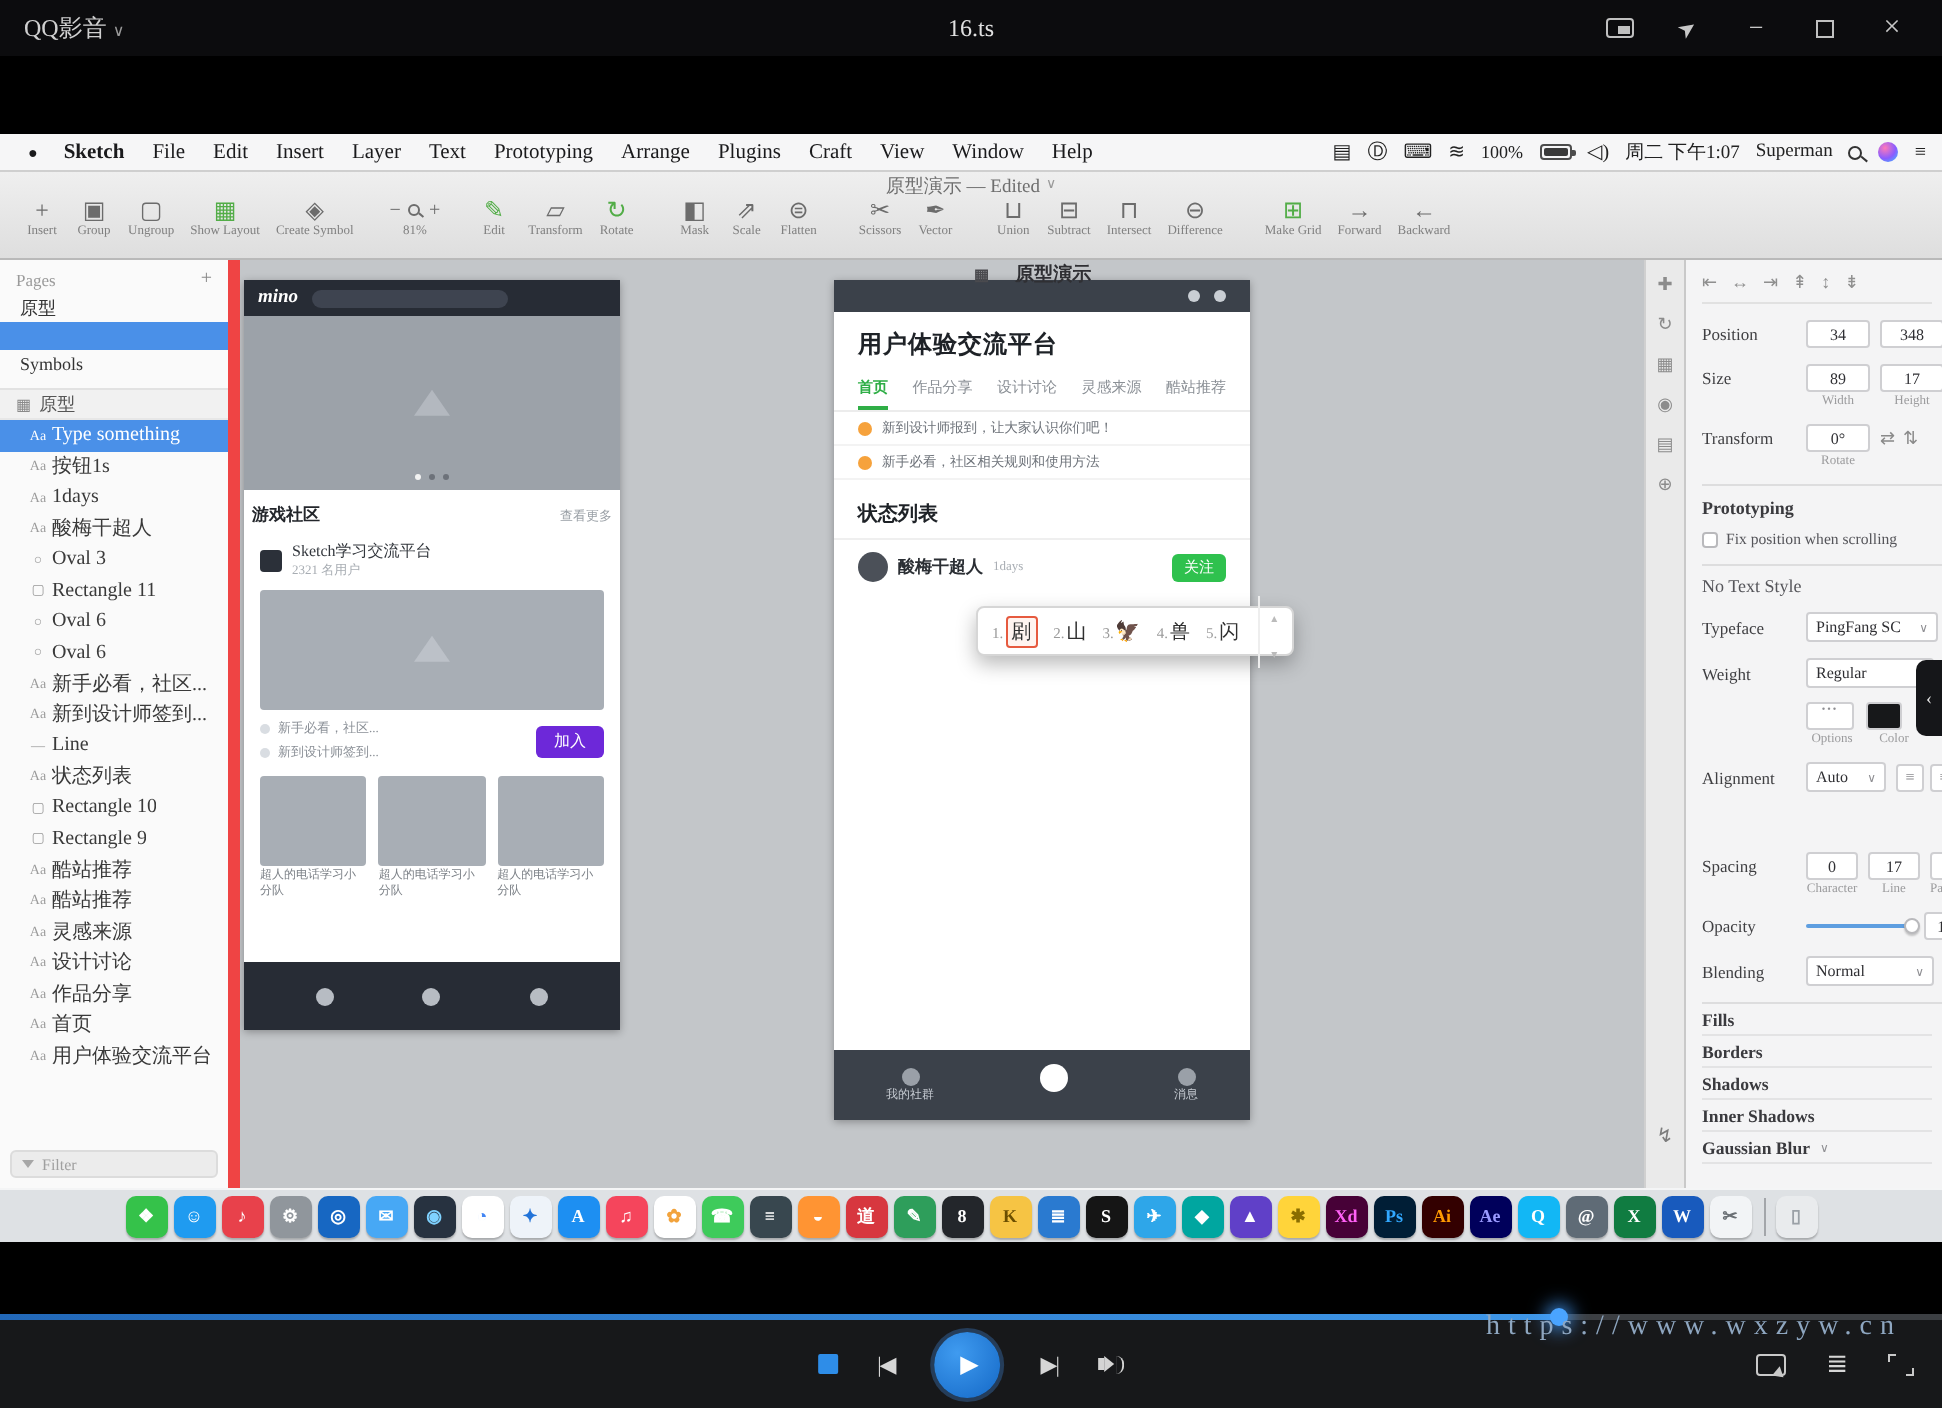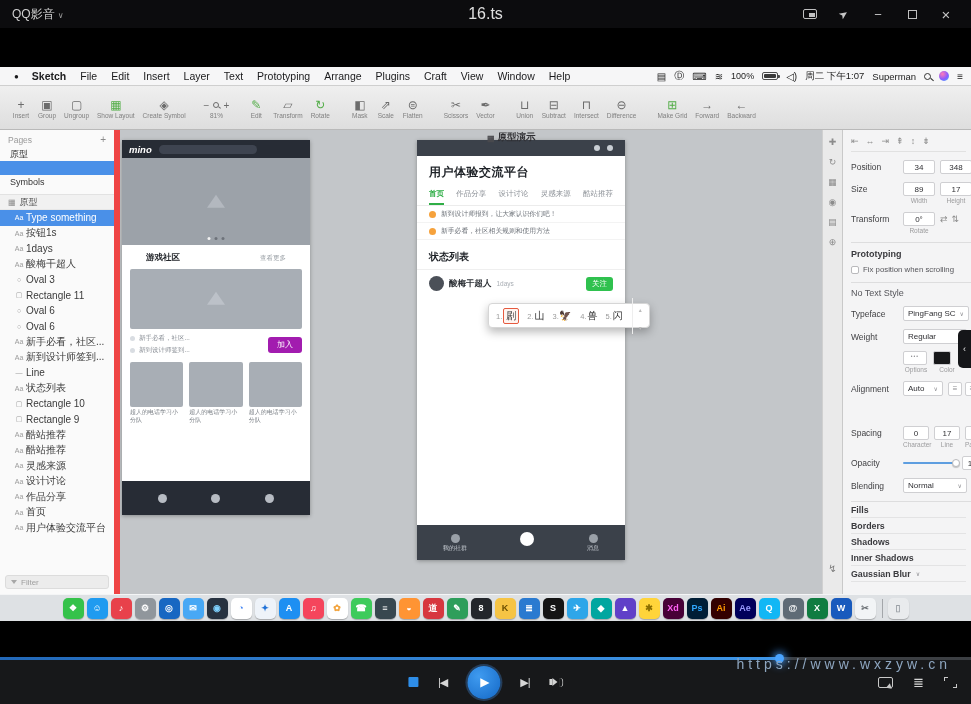--- a/index.html
+++ b/index.html
@@ -1,23 +1,23 @@
 <!DOCTYPE html>
 <html><head>
 <meta charset="utf-8">
 <style>
 *{box-sizing:border-box;margin:0;padding:0}
 html,body{background:#000}
-.player{position:relative;width:971px;height:704px;background:#000;overflow:hidden;font-family:Liberation Sans, sans-serif}
+.player{position:relative;width:971px;height:704px;background:#000;overflow:hidden;font-family:Liberation Serif, serif}
 
 
 .titlebar{position:absolute;left:0;top:0;width:100%;height:28px;background:#0c0c0e;z-index:10}
 .tb-left{position:absolute;left:12px;top:0;height:28px;display:flex;align-items:center;gap:3px;color:#d0d0d0;font-size:12px;cursor:pointer}
 .caret:after{content:"∨";font-size:8px;color:#9a9a9a}
-.tb-title{position:absolute;left:200px;right:200px;top:0;height:28px;display:flex;align-items:center;justify-content:center;color:#e0e0e0;font-size:16px}
+.tb-title{position:absolute;left:200px;right:200px;top:0;height:28px;display:flex;align-items:center;justify-content:center;color:#e0e0e0;font-size:12px}
 .tb-icons{position:absolute;right:8px;top:0;height:28px;display:flex;align-items:center}
 .tb-btn{width:34px;height:28px;display:flex;align-items:center;justify-content:center;color:#c7c7c7;font-size:13px;cursor:pointer}
 .pip{width:14px;height:10px;border:1.5px solid #c0c0c0;border-radius:2px;position:relative;display:block}
 .pip:after{content:"";position:absolute;right:1px;bottom:1px;width:6px;height:4px;background:#c0c0c0}
 .boost{font-style:normal;transform:rotate(-35deg);font-size:11px}
 .maxi{width:9px;height:9px;border:1.5px solid #c0c0c0;display:block}
 .tb-btn.close{font-size:15px}
 
 
 .screen{position:absolute;left:0;top:67px;width:971px;height:554px;background:#c3c6c9;overflow:hidden}
@@ -48,21 +48,21 @@
 .tool{display:flex;flex-direction:column;align-items:center;padding:0 4px;min-width:26px;cursor:pointer}
 .tool.gap{margin-left:13px}
 .tool .ic{font-size:12px;line-height:14px;color:#6c6c6c}
 .tool.green .ic{color:#52ad47}
 .tool .lb,.zoomw .lb{font-size:6.5px;color:#808080;white-space:nowrap;line-height:8px}
 .zoomw{display:flex;flex-direction:column;align-items:center;margin:0 14px;cursor:pointer}
 .zrow{display:flex;align-items:center;gap:4px;height:14px}
 .zic{font-size:10px;color:#6c6c6c}
 .mag2{width:6px;height:6px;border:1.2px solid #6c6c6c;border-radius:50%;position:relative;display:block}
 .mag2:after{content:"";position:absolute;width:3px;height:1.2px;background:#6c6c6c;right:-2.5px;bottom:-1px;transform:rotate(40deg)}
-.ab-label{position:absolute;top:64px;left:487px;z-index:2;display:flex;align-items:center;gap:3px;font-size:9.5px;font-weight:bold;color:#2f2f33}
+.ab-label{position:absolute;top:64px;left:487px;z-index:2;display:flex;align-items:center;gap:13px;font-size:9.5px;font-weight:bold;color:#2f2f33}
 .ab-lic:after{content:"▦";font-size:8px;color:#4a4a4e}
 
 
 .workspace{position:absolute;top:63px;left:0;right:0;bottom:27px}
 
 
 .sidebar{position:absolute;left:0;top:0;bottom:0;width:120px;background:#fafafa;border-right:6px solid #ef4444;overflow:hidden}
 .pages-head{display:flex;justify-content:space-between;align-items:center;padding:4px 8px 2px;font-size:8.5px;color:#9a9a9a}
 .addpg{font-size:10px;color:#8a8a8a;cursor:pointer}
 .page-row{height:14px;display:flex;align-items:center;padding:0 10px;font-size:9px;color:#333;cursor:pointer}
@@ -83,35 +83,35 @@
 .canvas{position:absolute;left:120px;right:149px;top:0;bottom:0;background:#c3c6c9;overflow:hidden}
 .ab1{position:absolute;left:2px;top:10px;width:188px;height:375px;background:#fff;box-shadow:0 1px 4px rgba(0,0,0,.3)}
 .ab1-head{height:18px;background:#272c35;display:flex;align-items:center;gap:7px;padding:0 7px}
 .ab1-logo{color:#fff;font-size:9.5px;font-weight:bold;font-style:italic}
 .ab1-pill{width:98px;height:9px;background:#3e4450;border-radius:5px}
 .ab1-banner{height:87px;background:#9ca2a9;position:relative}
 .ph-tri{position:absolute;left:50%;top:50%;transform:translate(-50%,-55%);width:0;height:0;border-left:9px solid transparent;border-right:9px solid transparent;border-bottom:13px solid #b3b8bf}
 .ab1-dots{position:absolute;bottom:5px;left:50%;transform:translateX(-50%);display:flex;gap:4px}
 .dot{width:3px;height:3px;border-radius:50%;background:#6d727a}
 .ab1-dots .dot:first-child{background:#f2f2f2}
-.ab1-sec{display:flex;justify-content:space-between;align-items:baseline;padding:7px 24px 0}
+.ab1-sec{display:flex;justify-content:space-between;align-items:baseline;padding:7px 4px 0}
 .ab1-sect{font-size:8.5px;font-weight:bold;color:#23262b}
 .ab1-more{font-size:6.5px;color:#9aa0a6;cursor:pointer}
 .ab1-card{display:flex;gap:5px;align-items:center;padding:6px 8px 0}
 .ab1-thumb{width:11px;height:11px;background:#2b3039;border-radius:2px;flex:none}
 .ab1-cardtx{display:flex;flex-direction:column}
 .ab1-ct{font-size:8px;color:#33373d}
 .ab1-cs{font-size:6.5px;color:#a8adb3}
 .ab1-img{margin:5px 8px 0;height:60px;background:#a8aeb5;position:relative;border-radius:2px}
 .ab1-img .ph-tri{border-bottom-color:#bcc1c8}
 .ab1-row{display:flex;align-items:center;justify-content:space-between;padding:5px 8px 0}
 .ab1-list{display:flex;flex-direction:column;gap:3px}
 .ab1-li{display:flex;align-items:center;gap:4px;font-size:6.5px;color:#8a8f96}
 .mini-dot{width:5px;height:5px;border-radius:50%;background:#d9dde2;flex:none}
-.ab1-join{width:34px;height:16px;background:#a21caf;border-radius:3px;color:#fff;font-size:8px;display:flex;align-items:center;justify-content:center;cursor:pointer}
+.ab1-join{width:34px;height:16px;background:#6d28d9;border-radius:3px;color:#fff;font-size:8px;display:flex;align-items:center;justify-content:center;cursor:pointer}
 .ab1-cards{display:flex;gap:6px;padding:7px 8px 0}
 .ab1-sc{flex:1;display:flex;flex-direction:column;cursor:pointer}
 .ab1-scimg{height:45px;background:#a8aeb5;border-radius:2px}
 .ab1-sctx{font-size:6px;line-height:7.5px;color:#7c8187;margin-top:2px}
 .ab1-nav{position:absolute;left:0;right:0;bottom:0;height:34px;background:#272c35;display:flex;align-items:center;justify-content:space-around;padding:0 14px}
 .nav-c{width:9px;height:9px;border-radius:50%;background:#b7bcc3}
 
 .ab2{position:absolute;left:297px;top:10px;width:208px;height:420px;background:#fff;box-shadow:0 1px 4px rgba(0,0,0,.3)}
 .ab2-status{height:16px;background:#3b414a;display:flex;align-items:center;justify-content:flex-end;gap:7px;padding:0 12px}
 .ab2-status i{width:6px;height:6px;border-radius:50%;background:#c9ced4}
@@ -282,20 +282,24 @@
         <span class="mb-ic">◁)</span>
         <span class="mb-clock">周二 下午1:07</span>
         <span class="mb-user">Superman</span>
         <span class="mag"></span>
         <span class="siri"></span>
         <span class="mb-ic">≡</span>
       </span>
     </div>
 
     <div class="toolbar">
+      <div class="doc-title">
+        <span>原型演示 — Edited</span>
+        <span class="caret2"></span>
+      </div>
       <div class="tools">
         <span class="tgroup">
 
             <span class="tool">
               <span class="ic">+</span>
               <span class="lb">Insert</span>
             </span>
 
             <span class="tool">
               <span class="ic">▣</span>
@@ -557,20 +561,27 @@
             <span class="ph-tri"></span>
             <span class="ab1-dots">
                 <i class="dot"></i>
                 <i class="dot"></i>
                 <i class="dot"></i>
               </span>
           </div>
           <div class="ab1-sec">
             <span class="ab1-sect">游戏社区</span>
             <span class="ab1-more">查看更多</span>
+          </div>
+          <div class="ab1-card">
+            <span class="ab1-thumb"></span>
+            <span class="ab1-cardtx">
+              <span class="ab1-ct">Sketch学习交流平台</span>
+              <span class="ab1-cs">2321 名用户</span>
+            </span>
           </div>
           <div class="ab1-img">
               <span class="ph-tri"></span>
             </div>
           <div class="ab1-row">
             <span class="ab1-list">
 
             <span class="ab1-li">
                   <i class="mini-dot"></i>
                   <span>新手必看，社区...</span>

